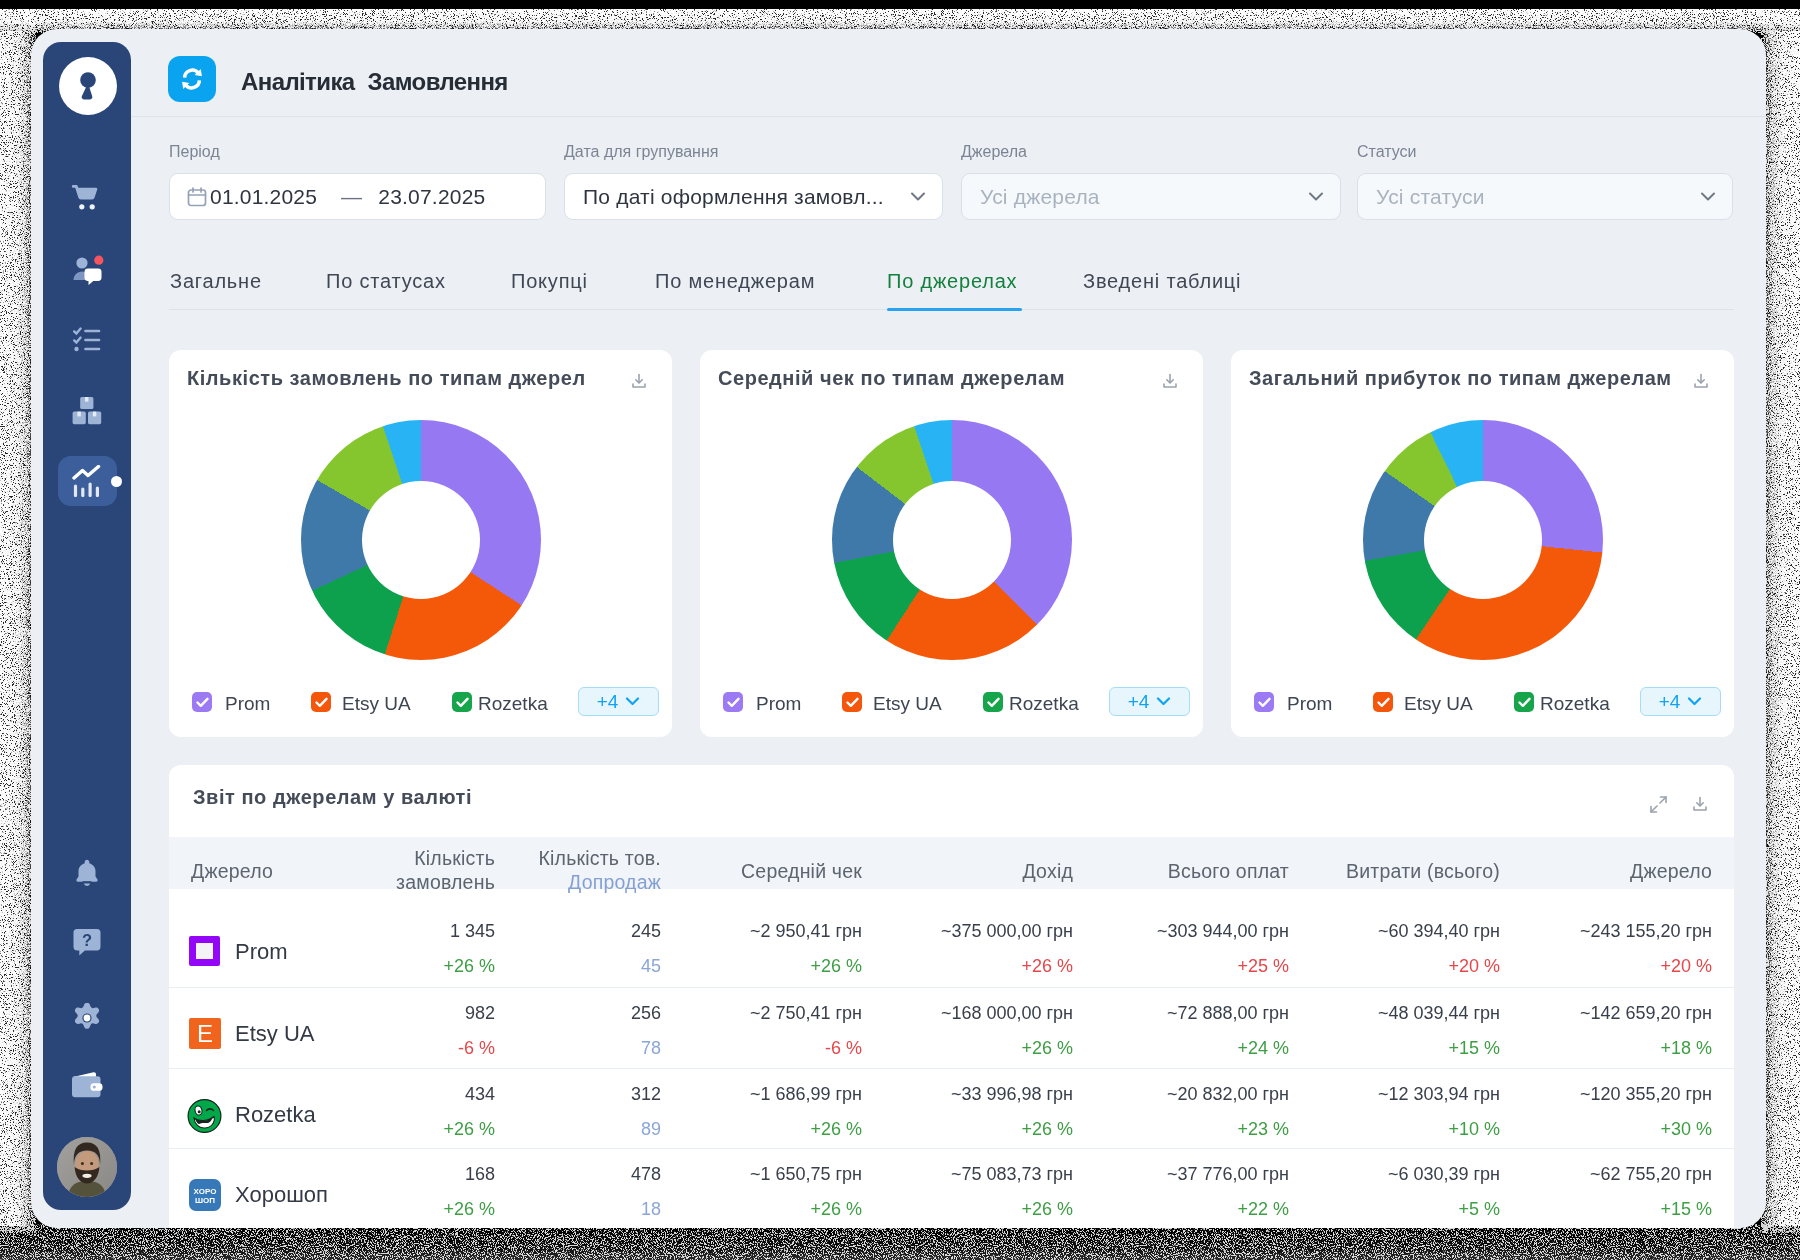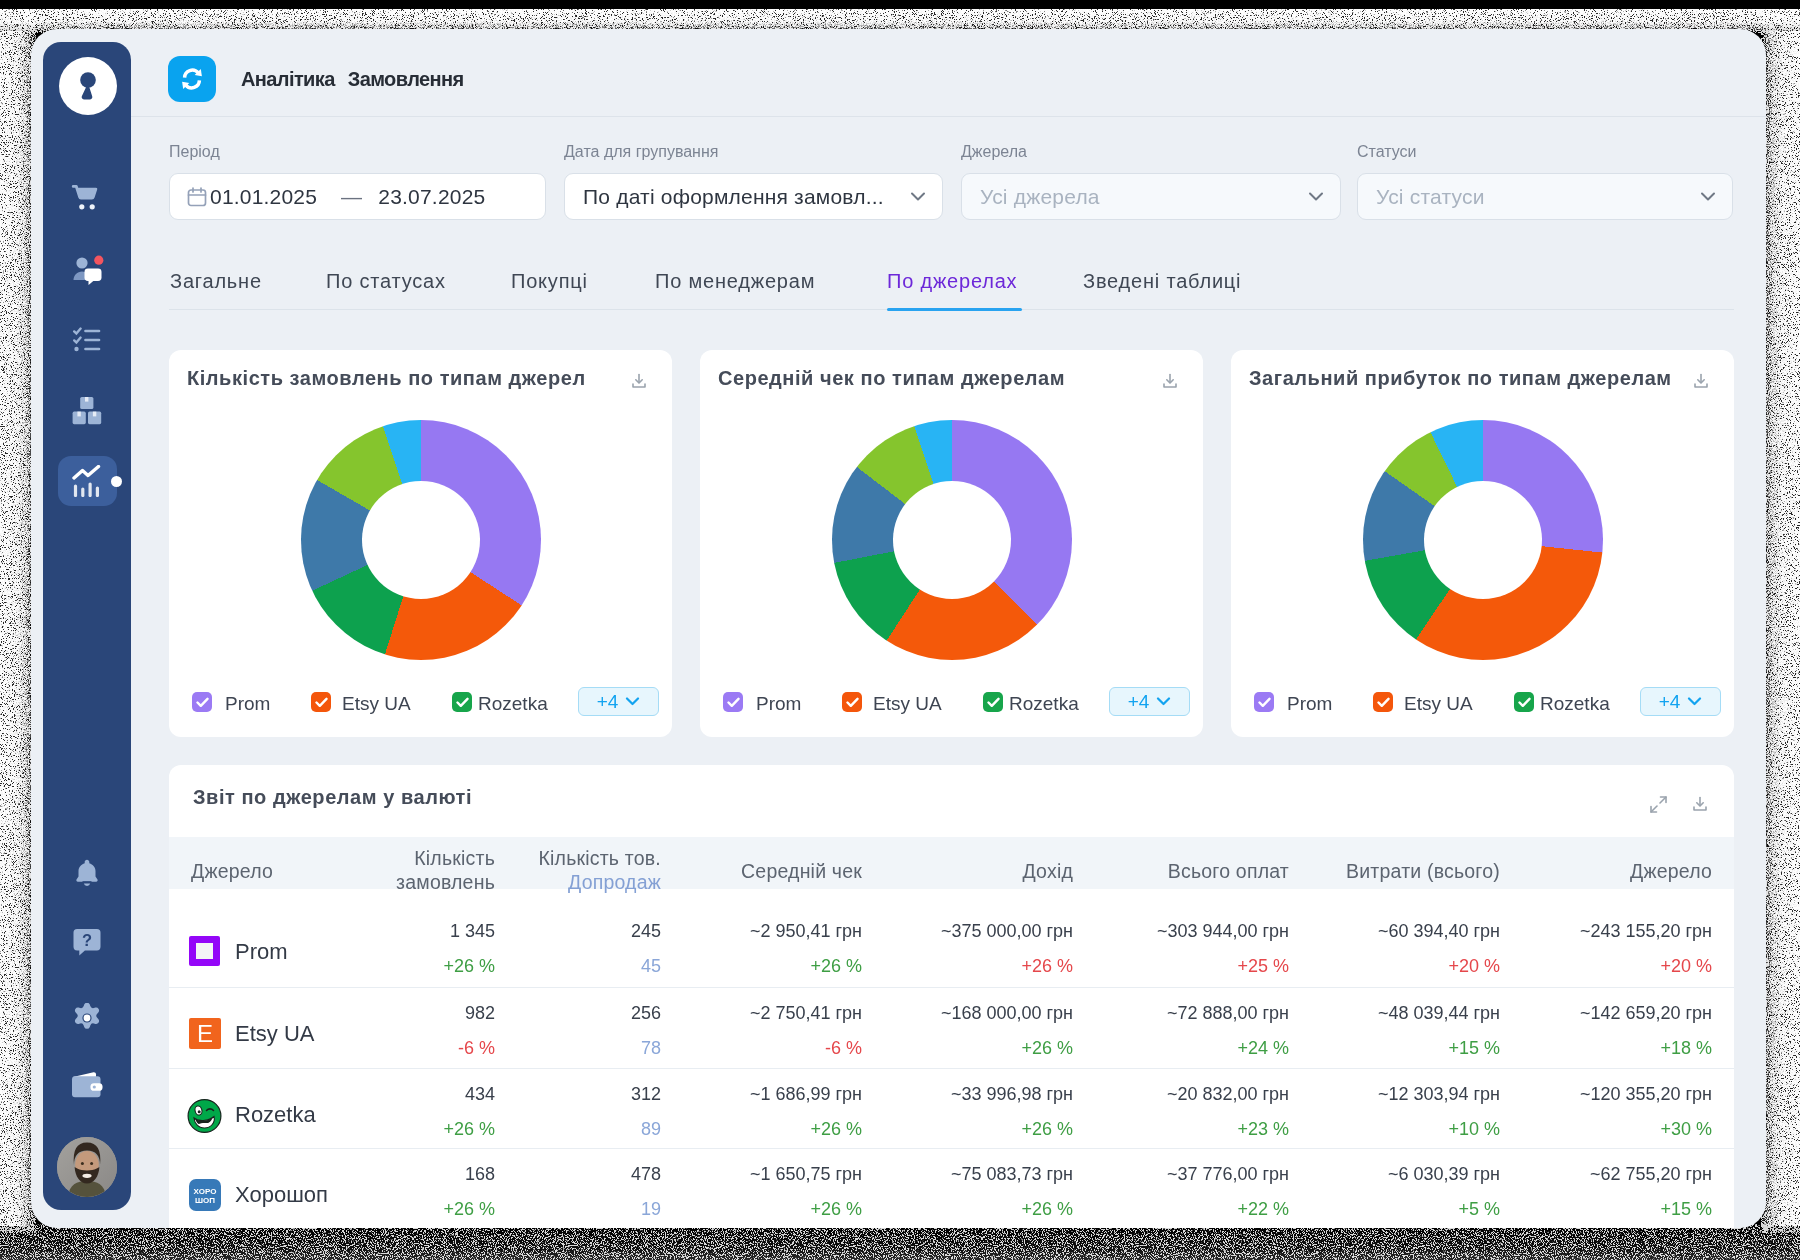--- a/index.html
+++ b/index.html
@@ -6,27 +6,27 @@
 #frame{position:absolute;left:0;top:0;width:1800px;height:1260px}
 #win{position:absolute;left:31px;top:29px;width:1735px;height:1199px;background:#ecf0f5;border-radius:26px;overflow:hidden}
 #sb{position:absolute;left:12px;top:13px;width:88px;height:1168px;background:#2a4679;border-radius:18px}
 #sb .logo{position:absolute;left:16px;top:15px;width:58px;height:58px;border-radius:50%;background:#fff}
 .sic{position:absolute;left:0;width:88px;display:flex;justify-content:center}
 #sb .tile{position:absolute;left:15px;top:414px;width:59px;height:50px;background:#3c5f9c;border-radius:13px;display:flex;align-items:center;justify-content:center}
 #sb .dot{position:absolute;left:68px;top:434px;width:11px;height:11px;border-radius:50%;background:#fff}
 #sb .ava{position:absolute;left:14px;top:1095px;width:60px;height:60px;border-radius:50%;overflow:hidden;background:#9a9a98}
 .hline{position:absolute;left:100px;right:0;top:87px;height:1px;background:#dde3ea}
 #rfr{position:absolute;left:137px;top:27px;width:48px;height:46px;background:#09a3ef;border-radius:12px;display:flex;align-items:center;justify-content:center}
-#title{position:absolute;left:210px;top:39px;font-size:20px;font-weight:700;color:#272d36;letter-spacing:-.6px}
+#title{position:absolute;left:210px;top:39px;font-size:24px;font-weight:700;color:#272d36;letter-spacing:-.6px}
 .flabel{position:absolute;top:114px;font-size:16px;color:#7c8493}
 .finput{position:absolute;top:144px;height:47px;background:#fff;border:1px solid #d9e0e8;border-radius:9px;display:flex;align-items:center;font-size:21px;color:#2e3540;letter-spacing:.2px}
 .finput.ph{background:#f6f9fc;color:#a9b3c0}
 .chev{position:absolute;right:16px;top:50%;margin-top:-5px}
 .tab{position:absolute;top:241px;font-size:20px;color:#3f4754;white-space:nowrap;letter-spacing:.8px}
-.tab.act{color:#6d28d9}
+.tab.act{color:#15803d}
 .tabline{position:absolute;left:138px;right:32px;top:280px;height:1px;background:#dce3ea}
 .tabact{position:absolute;left:856px;top:279px;width:135px;height:3px;background:#29a3f0;border-radius:2px}
 .card{position:absolute;top:321px;width:503px;height:387px;background:#fff;border-radius:12px}
 .card h3{margin:0;position:absolute;left:18px;top:17px;font-size:20px;font-weight:700;color:#454c59;white-space:nowrap;letter-spacing:.55px}
 .dl{position:absolute;right:24px;top:22px}
 .donut{position:absolute;left:132px;top:70px;width:240px;height:240px;border-radius:50%}
 .donut:after{content:"";position:absolute;left:61px;top:61px;width:118px;height:118px;border-radius:50%;background:#fff}
 .cb{position:absolute;width:20px;height:20px;border-radius:5px;top:342px;display:flex;align-items:center;justify-content:center}
 .ll{position:absolute;top:343px;font-size:19px;color:#3e4552;white-space:nowrap}
 .plus4{position:absolute;left:409px;top:337px;width:81px;height:29px;background:#e7f6fd;border:1px solid #a5dcf6;border-radius:6px;display:flex;align-items:center;justify-content:center;gap:7px;font-size:19px;color:#12a3f0}
@@ -429,21 +429,21 @@
       <div class="rowline" style="top:383px"></div>
       <svg class="src" style="left:20px;top:414px" width="32" height="32" viewBox="0 0 32 32">
         <rect width="32" height="32" rx="7" fill="#3779b8"></rect>
         <text x="16" y="14.5" font-size="8" font-weight="bold" fill="#fff" text-anchor="middle" font-family="Liberation Sans,sans-serif">ХОРО</text>
         <text x="16" y="23.5" font-size="8" font-weight="bold" fill="#fff" text-anchor="middle" font-family="Liberation Sans,sans-serif">ШОП</text>
       </svg>
       <div class="sname" style="top:417px">Хорошоп</div>
       <div class="val" style="right:1239px;top:399px">168</div>
       <div class="pct g" style="right:1239px;top:434px">+26 %</div>
       <div class="val" style="right:1073px;top:399px">478</div>
-      <div class="pct b" style="right:1073px;top:434px">19</div>
+      <div class="pct b" style="right:1073px;top:434px">18</div>
       <div class="val" style="right:872px;top:399px">~1 650,75 грн</div>
       <div class="pct g" style="right:872px;top:434px">+26 %</div>
       <div class="val" style="right:661px;top:399px">~75 083,73 грн</div>
       <div class="pct g" style="right:661px;top:434px">+26 %</div>
       <div class="val" style="right:445px;top:399px">~37 776,00 грн</div>
       <div class="pct g" style="right:445px;top:434px">+22 %</div>
       <div class="val" style="right:234px;top:399px">~6 030,39 грн</div>
       <div class="pct g" style="right:234px;top:434px">+5 %</div>
       <div class="val" style="right:22px;top:399px">~62 755,20 грн</div>
       <div class="pct g" style="right:22px;top:434px">+15 %</div>

